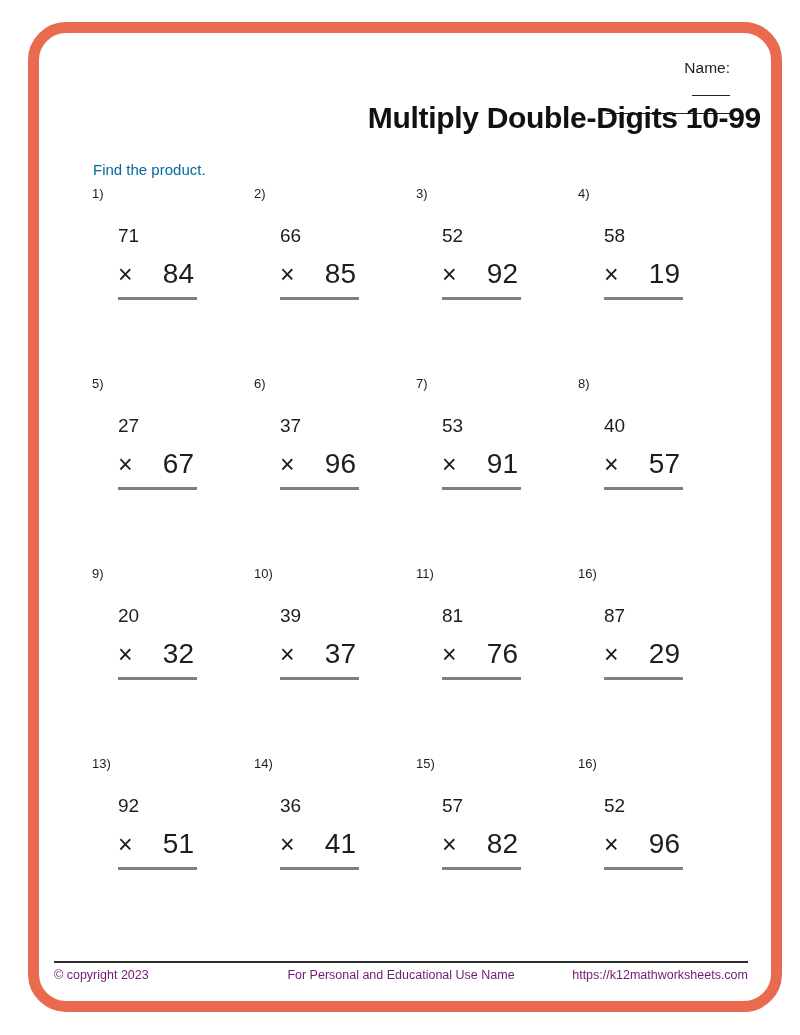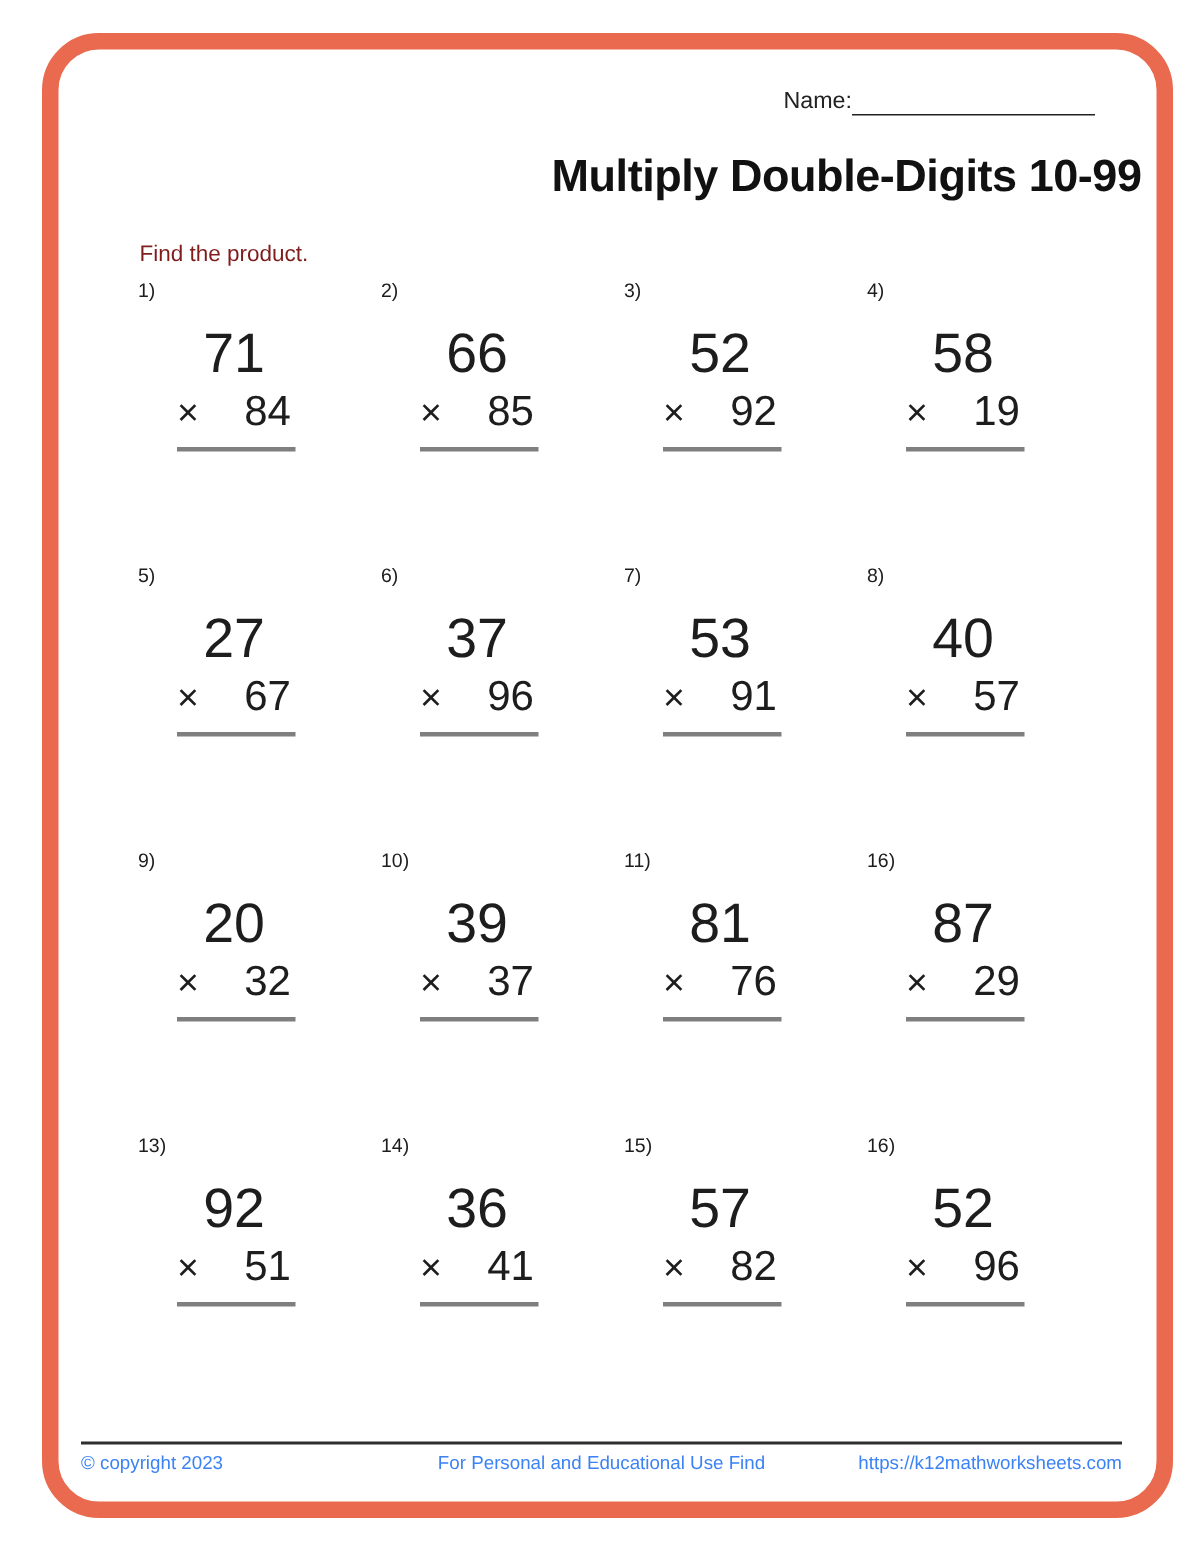--- a/index.html
+++ b/index.html
@@ -17,63 +17,65 @@
     width: 754px; height: 990px;
     border: 11px solid #E96A4F;
     border-radius: 38px;
     background: #ffffff;
   }
   
   .name-row {
     position: absolute;
     top: 59px; right: 70px;
     display: flex;
+    align-items: flex-end;
     gap: 0;
+    flex-direction: column;
   }
   .name-label { font-size: 15.5px; color: #222; padding-bottom: 1px; }
   .name-seg { border-bottom: 1.6px solid #222; height: 18px; }
   .name-seg.short { width: 38px; }
   .name-seg.long  { width: 124px; }
   
   .title {
     position: absolute;
     top: 101px; left: 39px; width: 722px;
     text-align: right;
     font-size: 30px;
     font-weight: bold;
     letter-spacing: -0.3px;
     color: #111;
   }
   
   .instructions {
     position: absolute;
     top: 161px; left: 93px;
     font-size: 15px;
-    color: #7f1d1d;
+    color: #0369a1;
   }
   
   .grid {
     position: absolute;
     top: 184px; left: 92px;
     display: grid;
     grid-template-columns: repeat(4, 162px);
     grid-auto-rows: 190px;
   }
   .problem { position: relative; }
   .pnum {
     position: absolute;
     top: 2px; left: 0;
     font-size: 13px;
     color: #1d1d1d;
   }
   .pbody { margin-left: 26px; margin-top: 8px; width: 79px; }
   .top-operand {
-    font-size: 37px;
+    font-size: 19px;
     line-height: 38px;
-    text-align: center;
+    text-align: left;
     padding-right: 3px;
     margin-top: 33px;
   }
   .bottom-row {
     font-size: 28px;
     line-height: 38px;
     display: flex;
     justify-content: space-between;
     align-items: baseline;
     padding-right: 3px;
@@ -86,21 +88,21 @@
   
   .footer {
     position: absolute;
     top: 961px; left: 54px; right: 52px;
     border-top: 2.5px solid #2e2e2e;
     padding-top: 5px;
     display: flex;
     justify-content: space-between;
     align-items: baseline;
     font-size: 12.5px;
-    color: #3b82f6;
+    color: #701a75;
   }
   .footer .center { position: absolute; left: 0; right: 0; text-align: center; top: 5px; }
   .footer .left, .footer .right { position: relative; z-index: 1; background: transparent; }
 </style>
 </head>
 <body>
 
 <div class="frame" style="border-color: rgb(233, 106, 79);"></div>
 
 <div class="name-row">
@@ -302,15 +304,15 @@
         <span class="times">×</span>
         <span>96</span>
       </div>
       <div class="answer-line" style="border-top-color: rgb(127, 127, 127);"></div>
     </div>
   </div>
 </div>
 
 <div class="footer">
   <span class="left">© copyright 2023</span>
-  <span class="center">For Personal and Educational Use Find</span>
+  <span class="center">For Personal and Educational Use Name</span>
   <span class="right">https://k12mathworksheets.com</span>
 </div>
 
 </body></html>

